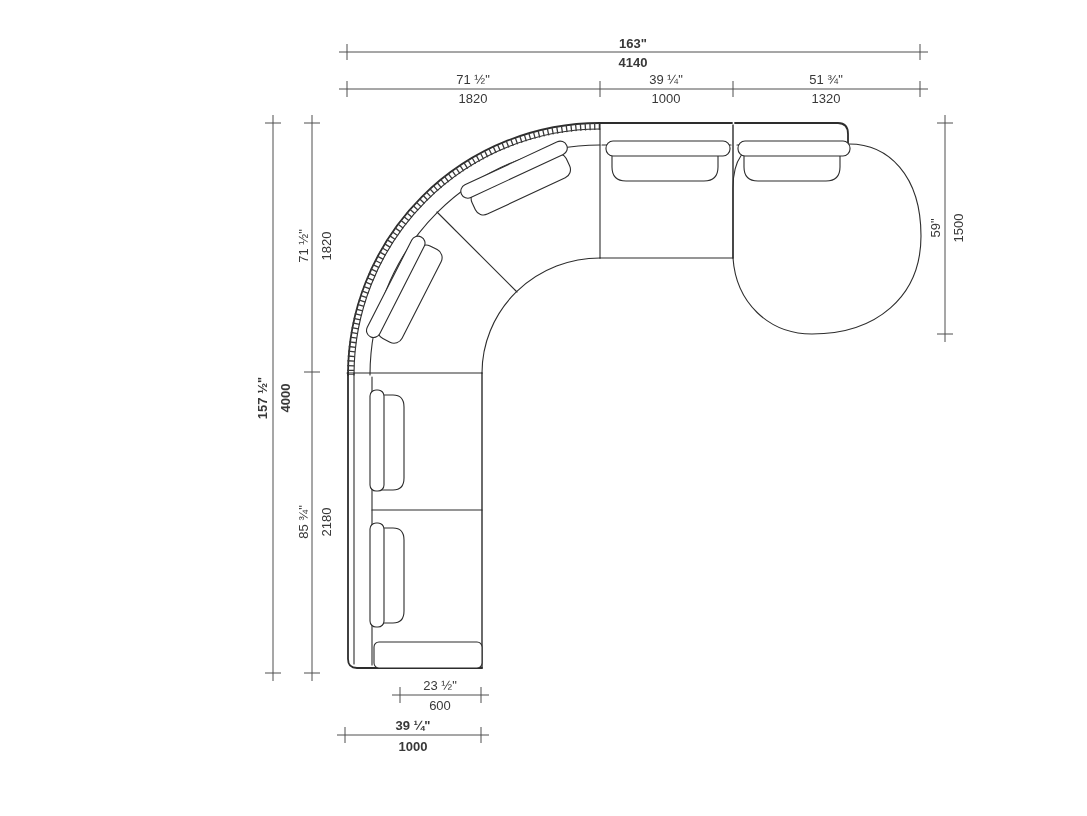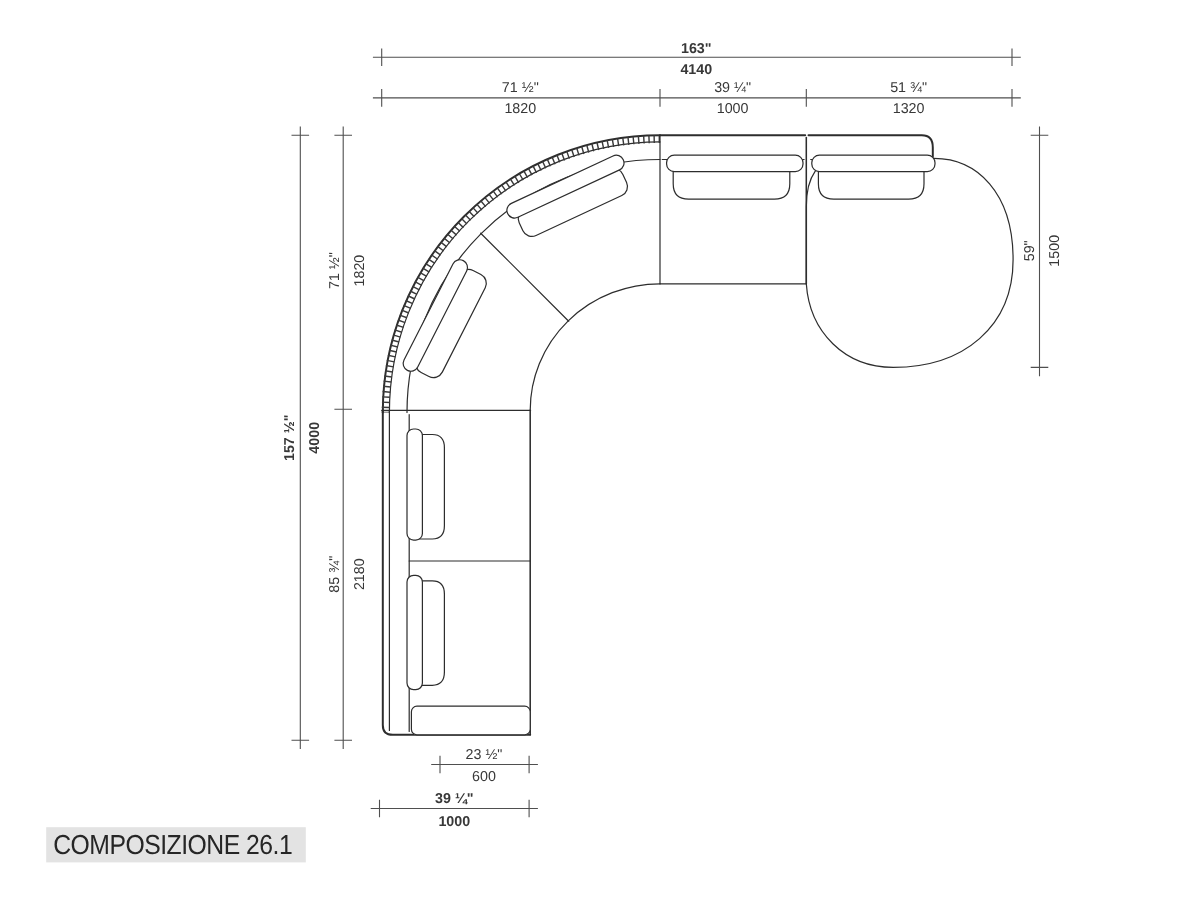--- a/index.html
+++ b/index.html
@@ -133,16 +133,13 @@
       </g>
 
       <g>
         <path d="M 337 735 L 489 735 M 345 727 L 345 743 M 481 727 L 481 743"></path>
         <text class="dimtxt b" x="413" y="730">39 ¼"</text>
         <text class="dimtxt b" x="413" y="751">1000</text>
       </g>
     </g>
   </svg>
 
-  <div class="footer-strip">
-    <span>COMPOSIZIONE 26.1</span>
-  </div>
 </div>
 
 </body></html>

